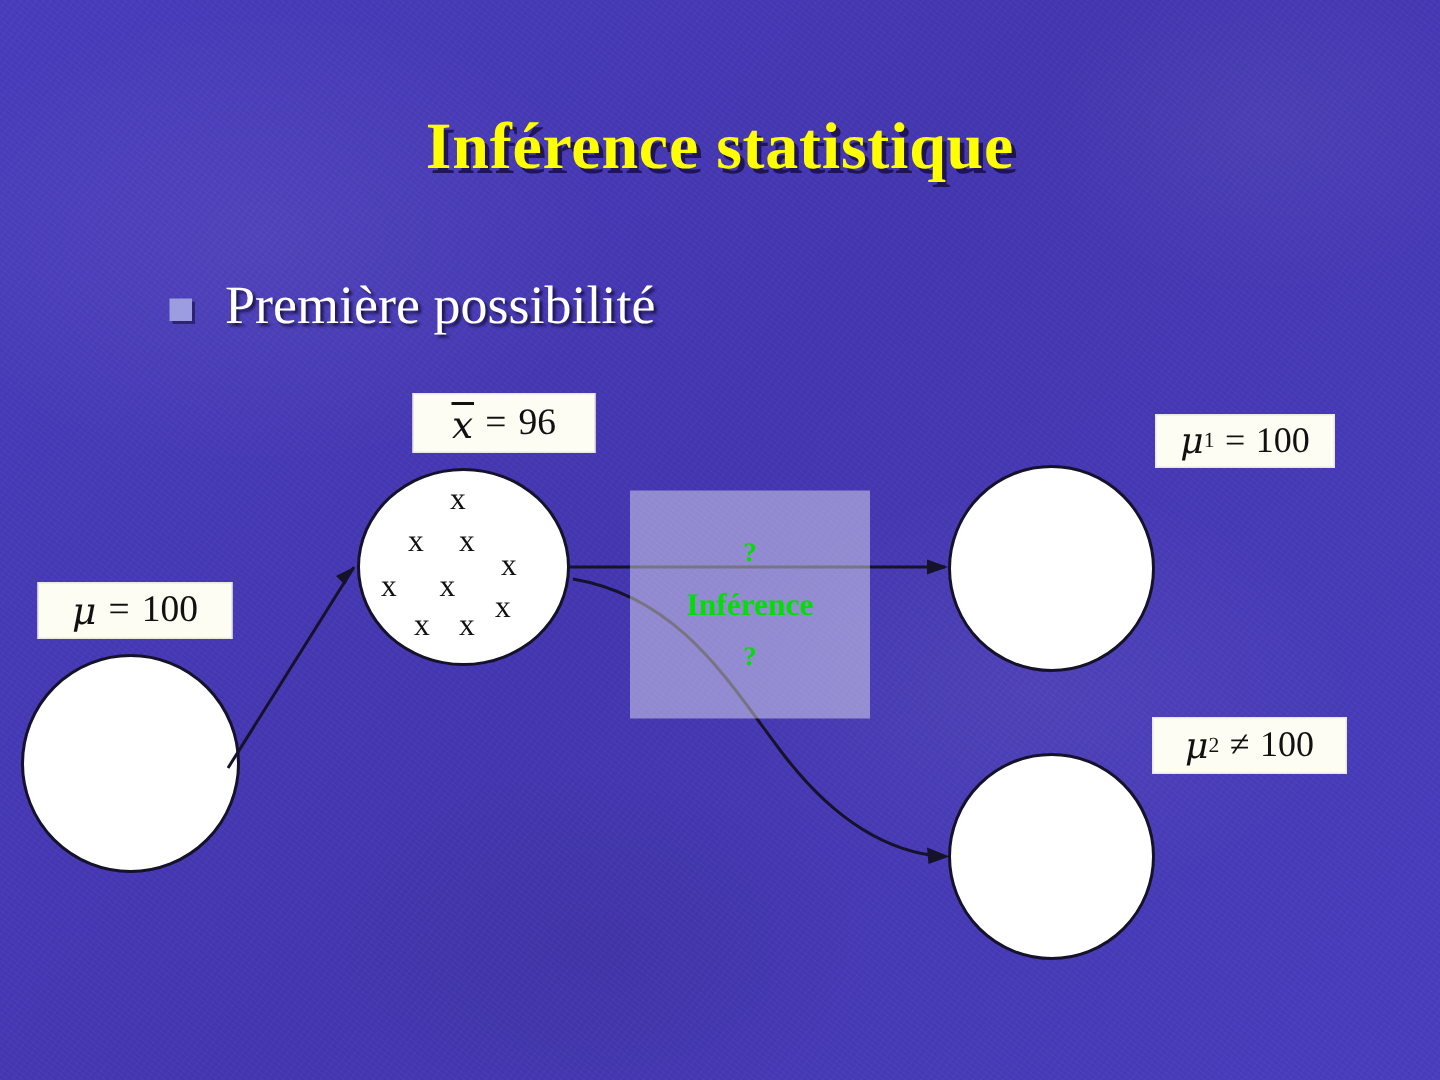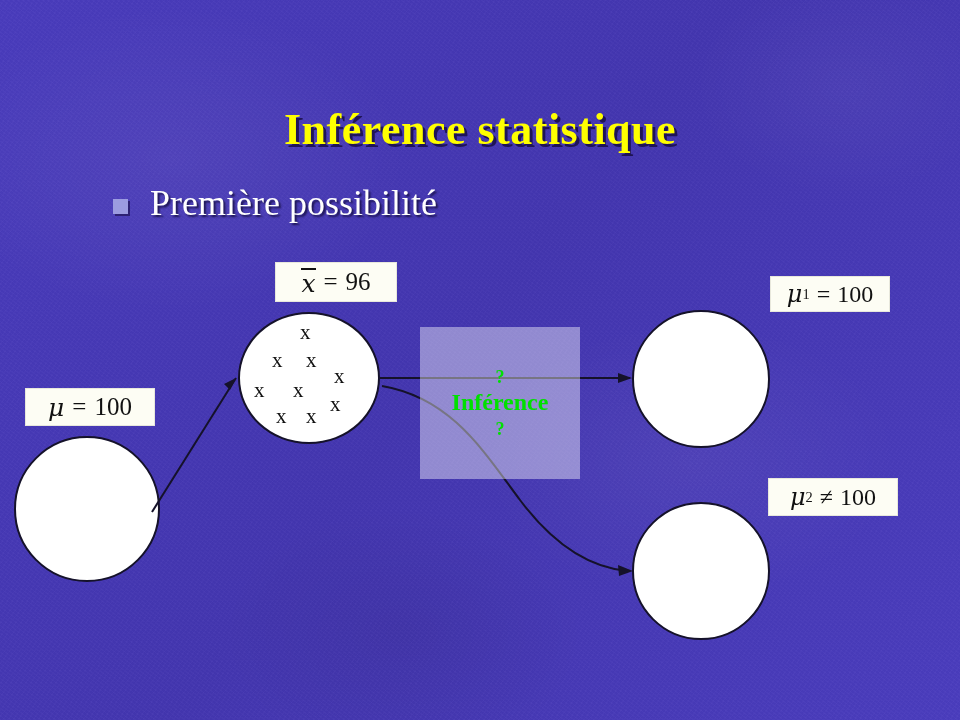--- a/index.html
+++ b/index.html
@@ -35,21 +35,21 @@
     opacity: .5;
     background-image:
       repeating-linear-gradient(37deg, rgba(255,255,255,0.035) 0px, rgba(255,255,255,0.035) 1px, rgba(0,0,0,0.02) 1px, rgba(0,0,0,0.02) 3px),
       repeating-linear-gradient(-53deg, rgba(255,255,255,0.03) 0px, rgba(255,255,255,0.03) 1px, rgba(0,0,0,0.015) 1px, rgba(0,0,0,0.015) 4px);
   }
 
   
   #title {
     position: absolute;
     left: 0;
-    top: 104px;
+    top: 72px;
     width: 960px;
     text-align: center;
     font-size: 44px;
     font-weight: bold;
     color: #ffff00;
     letter-spacing: 0.5px;
     text-shadow: 3px 3px 0 rgba(20,10,60,0.78);
     white-space: nowrap;
   }
 
@@ -160,21 +160,21 @@
     box-sizing: border-box;
   }
   #inference-panel .q,
   #inference-panel .lbl {
     color: #00e000;
     font-weight: bold;
     font-family: "Liberation Serif", "DejaVu Serif", serif;
     line-height: 1.05;
   }
   #inference-panel .q { font-size: 18px; }
-  #inference-panel .lbl { font-size: 24px; margin: 4px 0; }
+  #inference-panel .lbl { font-size: 21px; margin: 14px 0; }
 
   
   #arrows {
     position: absolute;
     left: 0; top: 0;
     width: 960px; height: 720px;
     pointer-events: none;
   }
   #arrows .ln {
     fill: none;

